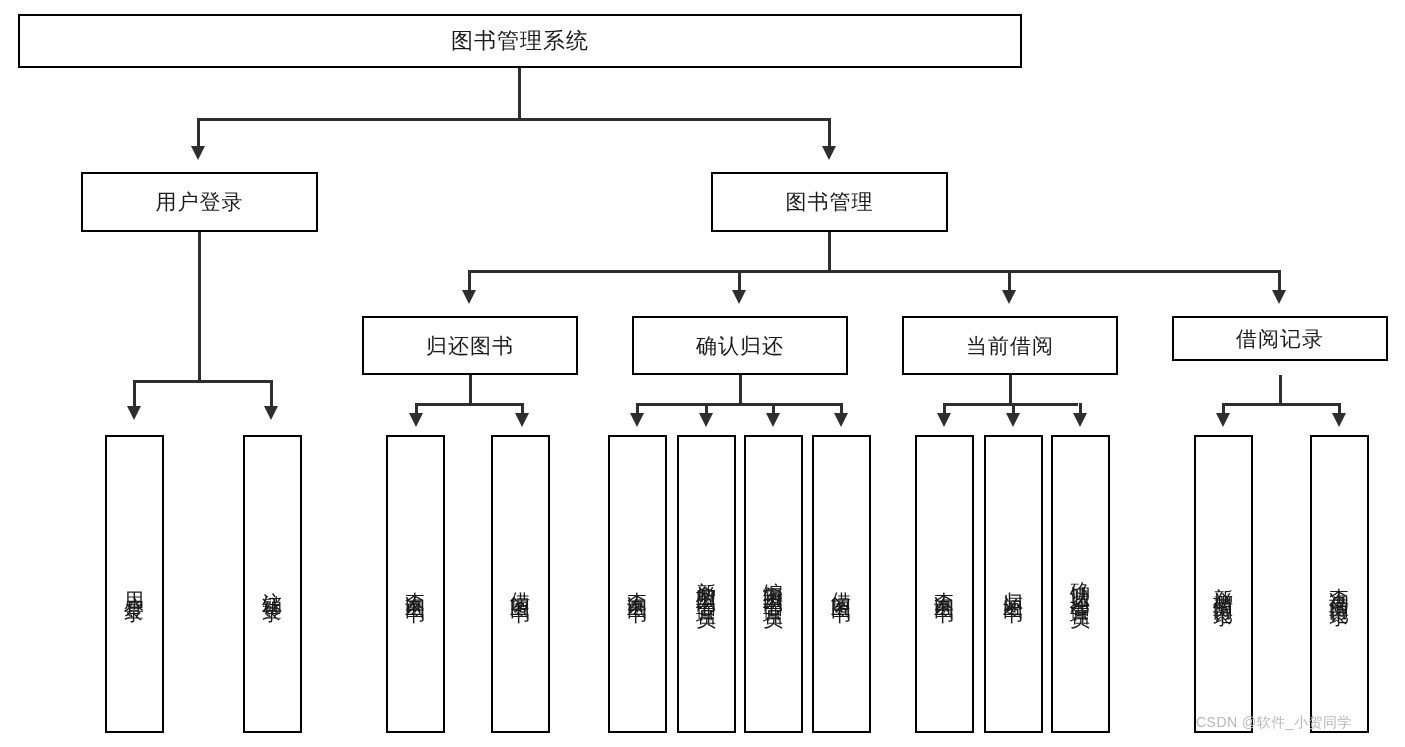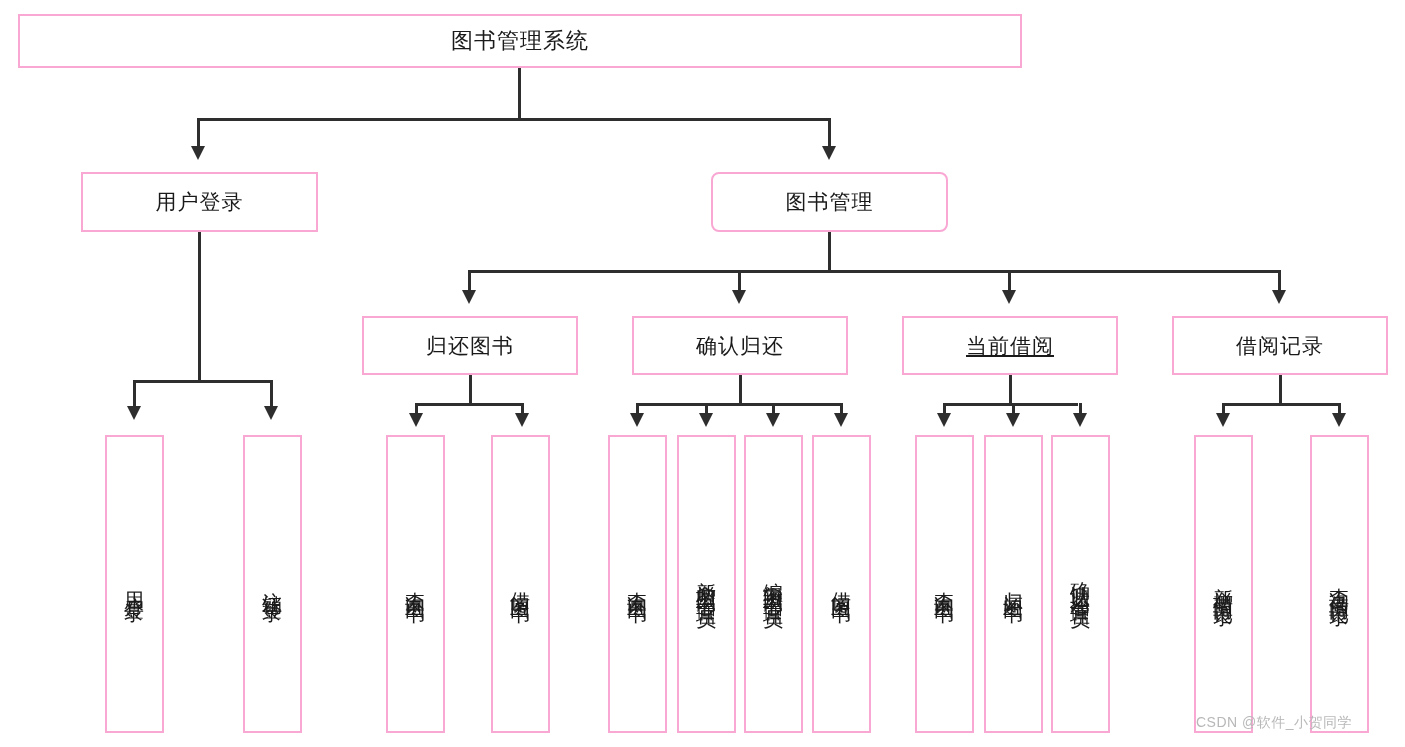--- a/index.html
+++ b/index.html
@@ -14,21 +14,21 @@
     position: relative;
     width: 1405px;
     height: 747px;
     background: #ffffff;
     overflow: hidden;
   }
   
   .node {
     position: absolute;
     box-sizing: border-box;
-    border: 2px solid #f9a8d4;
+    border: 2px solid #000000;
     background: #ffffff;
     display: flex;
     align-items: center;
     justify-content: center;
     color: #1a1a1a;
   }
   .node.horiz {
     font-size: 21px;
     letter-spacing: 1px;
     line-height: 1.1;
@@ -86,21 +86,21 @@
   <div class="edge h" style="left:197px; top:118px; width:634px; height:3px;"></div>
 
   <div class="edge v" style="left:197px; top:118px; width:3px; height:30px;"></div>
   <div class="arrow" style="left:191px; top:146px;"></div>
   <div class="edge v" style="left:828px; top:118px; width:3px; height:30px;"></div>
   <div class="arrow" style="left:822px; top:146px;"></div>
 
   <div class="node horiz" style="left:81px; top:172px; width:237px; height:60px;">
     <span>用户登录</span>
   </div>
-  <div class="node horiz" style="left:711px; top:172px; width:237px; height:60px;border-radius:8px;">
+  <div class="node horiz" style="left:711px; top:172px; width:237px; height:60px;">
     <span>图书管理</span>
   </div>
 
   <div class="edge v" style="left:198px; top:232px; width:3px; height:150px;"></div>
   <div class="edge h" style="left:133px; top:380px; width:137px; height:3px;"></div>
   <div class="edge v" style="left:133px; top:380px; width:3px; height:28px;"></div>
   <div class="arrow" style="left:127px; top:406px;"></div>
   <div class="edge v" style="left:270px; top:380px; width:3px; height:28px;"></div>
   <div class="arrow" style="left:264px; top:406px;"></div>
 
@@ -114,24 +114,24 @@
   <div class="arrow" style="left:1002px; top:290px;"></div>
   <div class="edge v" style="left:1278px; top:270px; width:3px; height:22px;"></div>
   <div class="arrow" style="left:1272px; top:290px;"></div>
 
   <div class="node horiz" style="left:362px; top:316px; width:216px; height:59px;">
     <span>归还图书</span>
   </div>
   <div class="node horiz" style="left:632px; top:316px; width:216px; height:59px;">
     <span>确认归还</span>
   </div>
-  <div class="node horiz" style="left:902px; top:316px; width:216px; height:59px;text-decoration:underline;">
+  <div class="node horiz" style="left:902px; top:316px; width:216px; height:59px;">
     <span>当前借阅</span>
   </div>
-  <div class="node horiz" style="left:1172px; top:316px; width:216px; height:59px;">
+  <div class="node horiz" style="left:1172px; top:316px; width:216px; height:45px;">
     <span>借阅记录</span>
   </div>
 
   <div class="edge v" style="left:469px; top:375px; width:3px; height:30px;"></div>
   <div class="edge h" style="left:415px; top:403px; width:109px; height:3px;"></div>
   <div class="edge v" style="left:415px; top:403px; width:3px; height:12px;"></div>
   <div class="arrow" style="left:409px; top:413px;"></div>
   <div class="edge v" style="left:521px; top:403px; width:3px; height:12px;"></div>
   <div class="arrow" style="left:515px; top:413px;"></div>
 

